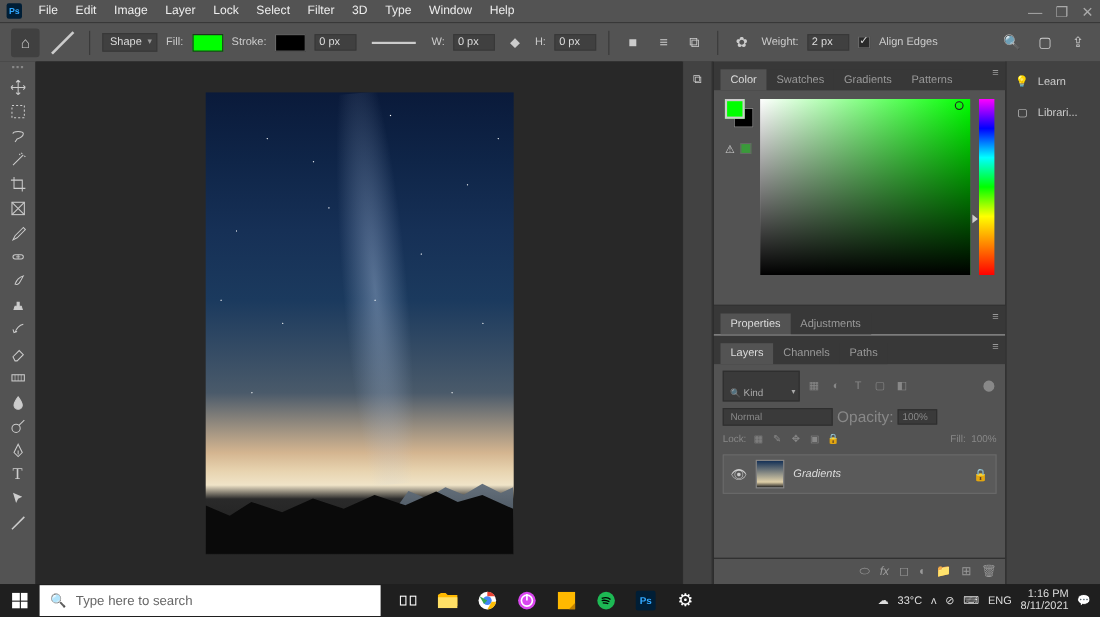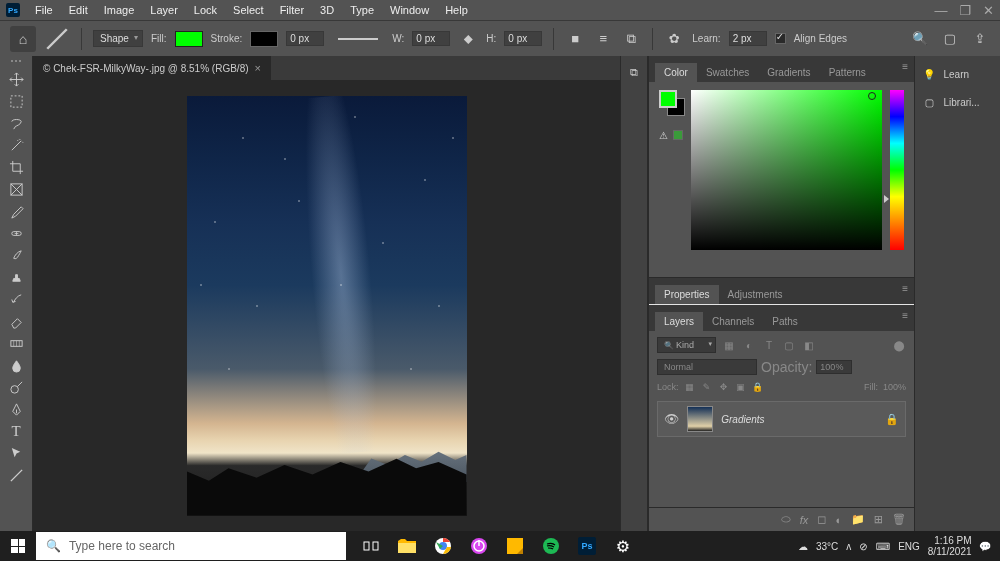--- a/index.html
+++ b/index.html
@@ -78,21 +78,21 @@
 .fgbg .warn-sw { position: absolute; top: 40px; left: 14px; width: 10px; height: 10px; background: #3a9a3a; border: 1px solid #666; }
 .sat-box { flex: 1; height: 160px; position: relative; background: linear-gradient(to bottom, transparent, #000), linear-gradient(to right, #fff, #00ff00); }
 .sat-box .picker { position: absolute; top: 2px; right: 6px; width: 8px; height: 8px; border: 1px solid #222; border-radius: 50%; }
 .hue-strip { width: 14px; height: 160px; position: relative; background: linear-gradient(to bottom, #ff00ff, #0000ff, #00ffff, #00ff00, #ffff00, #ff8000, #ff0000); }
 .hue-strip .arrow { position: absolute; top: 105px; left: -6px; width: 0; height: 0; border-top: 4px solid transparent; border-bottom: 4px solid transparent; border-left: 5px solid #ccc; }
 
 .prop-panel { border-top: 1px solid #2a2a2a; }
 .layers-panel { border-top: 1px solid #e5e5e5; flex: 1; display: flex; flex-direction: column; }
 .layers-body { padding: 6px 8px; flex: 1; }
 .layers-row1 { display: flex; align-items: center; gap: 6px; margin-bottom: 6px; }
-.layers-row1 .kind-dd { background: #3a3a3a; border: 1px solid #2e2e2e; padding: 2px 16px 2px 6px; font-size: 9px; color: #aaa; position: relative; width: 59px; }
+.layers-row1 .kind-dd { background: #3a3a3a; border: 1px solid #2e2e2e; padding: 14px 16px 2px 6px; font-size: 9px; color: #aaa; position: relative; width: 70px; }
 .layers-row1 .kind-dd::before { content: '🔍'; font-size: 8px; margin-right: 2px; opacity: .6; }
 .layers-row1 .kind-dd::after { content: '▾'; position: absolute; right: 3px; font-size: 7px; }
 .layers-row1 .filt { width: 14px; height: 14px; display: flex; align-items: center; justify-content: center; color: #888; font-size: 10px; }
 .layers-row2 { display: flex; align-items: center; gap: 4px; margin-bottom: 6px; }
 .layers-row2 .blend-dd { background: #3a3a3a; border: 1px solid #2e2e2e; padding: 2px 6px; font-size: 9px; color: #888; width: 100px; }
 .layers-row2 .op-lbl { font-size: 14px; color: #888; }
 .layers-row2 .op-val { background: #3a3a3a; border: 1px solid #2e2e2e; padding: 1px 3px; font-size: 9px; color: #888; width: 36px; }
 .layers-row3 { display: flex; align-items: center; gap: 5px; margin-bottom: 8px; font-size: 9px; color: #888; }
 .layers-row3 .lock-ico { width: 12px; height: 12px; display: flex; align-items: center; justify-content: center; }
 .layer-item { display: flex; align-items: center; background: #5a5a5a; padding: 4px 6px; gap: 8px; border: 1px solid #6a6a6a; }
@@ -158,21 +158,21 @@
   <div class="numbox">0 px</div>
   <span class="ico">⬥</span>
   <span class="lbl">H:</span>
   <div class="numbox">0 px</div>
   <div class="sep"></div>
   <span class="ico">■</span>
   <span class="ico">≡</span>
   <span class="ico">⧉</span>
   <div class="sep"></div>
   <span class="ico">✿</span>
-  <span class="lbl">Learn:</span>
+  <span class="lbl">Weight:</span>
   <div class="numbox">2 px</div>
   <span class="chk on"></span>
   <span class="lbl">Align Edges</span>
   <div class="right">
     <span class="ico">🔍</span>
     <span class="ico">▢</span>
     <span class="ico">⇪</span>
   </div>
 </div>
 
@@ -275,26 +275,20 @@
         </svg>
       </div>
     <div class="tool">
         <svg viewBox="0 0 16 16">
           <line x1="2" y1="14" x2="14" y2="2" stroke="#ccc" stroke-width="1.5"></line>
         </svg>
       </div>
   </div>
 
   <div class="doc-area">
-    <div class="doc-tabs">
-      <div class="doc-tab">
-        <span>© Chek-FSR-MilkyWay-.jpg @ 8.51% (RGB/8)</span>
-        <span class="close">×</span>
-      </div>
-    </div>
     <div class="canvas-wrap">
       <div class="canvas">
         <div class="milky"></div>
         <div class="stars"></div>
         <div class="mtn2"></div>
         <div class="mtn"></div>
       </div>
     </div>
   </div>
 

